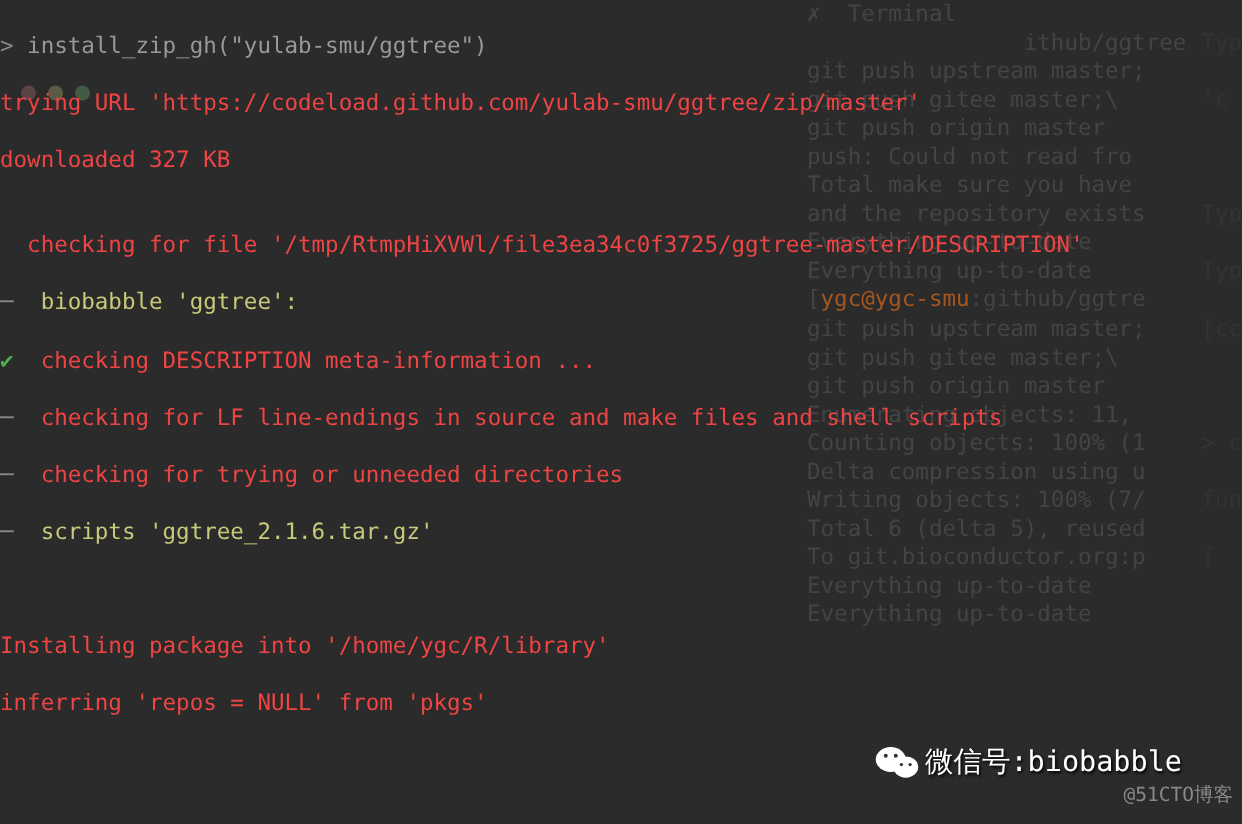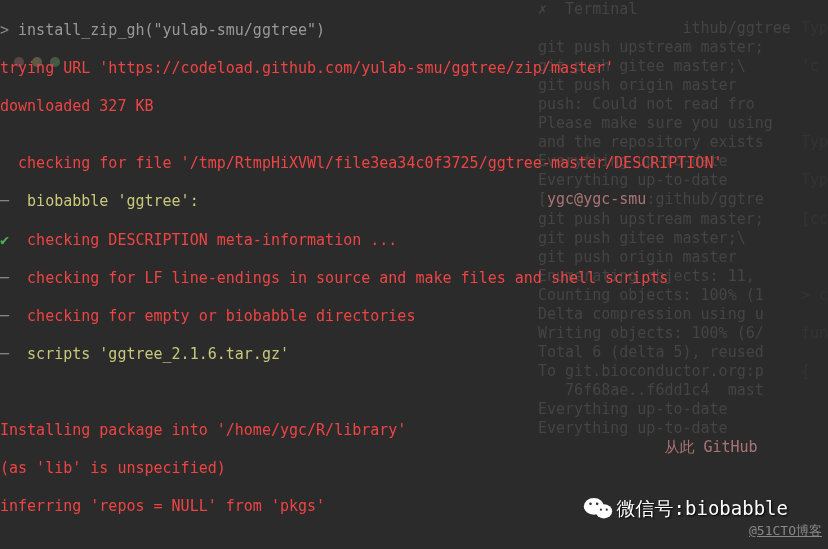--- a/index.html
+++ b/index.html
@@ -40,21 +40,21 @@
   right: 0;
   top: 0;
   width: 290px;
   height: 549px;
   color: #555;
   opacity: 0.6;
   overflow: hidden;
   font-size: 15px;
 }
 .bg-right .rl { white-space: pre; }
-.link-blue { color: #fca5a5; }
+.link-blue { color: #f97316; }
 .watermark1 {
   position: absolute;
   right: 40px;
   bottom: 28px;
   color: #fff;
   font-size: 19px;
   text-shadow: 1px 1px 2px #000;
   display: flex;
   align-items: center;
   gap: 4px;
@@ -65,21 +65,20 @@
   height: 26px;
   position: relative;
 }
 .wechat-icon svg { width: 100%; height: 100%; }
 .watermark2 {
   position: absolute;
   right: 6px;
   bottom: 10px;
   color: #888;
   font-size: 13px;
-  text-decoration: underline;
 }
 .ghost {
   position: absolute;
   color: #444;
   opacity: 0.35;
   white-space: pre;
   font-size: 15px;
   z-index: -1;
 }
 .window-dots {
@@ -98,38 +97,36 @@
 <body>
 
 <div class="bg-right">
 <div class="rl">✗  Terminal</div>
 <div class="rl">                ithub/ggtree</div>
 <div class="rl">git push upstream master;</div>
 <div class="rl">git push gitee master;\</div>
 <div class="rl">git push origin master</div>
 <div class="rl">push: Could not read fro</div>
 <div class="rl"></div>
-<div class="rl">Please make sure you using</div>
+<div class="rl">Total make sure you have</div>
 <div class="rl">and the repository exists</div>
 <div class="rl">Everything up-to-date</div>
 <div class="rl">Everything up-to-date</div>
 <div class="rl"><span>[</span><span class="link-blue">ygc@ygc-smu</span><span>:github/ggtre</span></div>
 <div class="rl">git push upstream master;</div>
 <div class="rl">git push gitee master;\</div>
 <div class="rl">git push origin master</div>
 <div class="rl">Enumerating objects: 11,</div>
 <div class="rl">Counting objects: 100% (1</div>
 <div class="rl">Delta compression using u</div>
-<div class="rl">Writing objects: 100% (6/</div>
+<div class="rl">Writing objects: 100% (7/</div>
 <div class="rl">Total 6 (delta 5), reused</div>
 <div class="rl">To git.bioconductor.org:p</div>
-<div class="rl">   76f68ae..f6dd1c4  mast</div>
 <div class="rl">Everything up-to-date</div>
 <div class="rl">Everything up-to-date</div>
-<div class="rl">              <span class="link-blue">从此 GitHub</span></div>
 </div>
 
 <div class="ghost" style="right:0;top:0;">
 <div>Typ</div>
 <div>'c</div>
 <div> </div>
 <div>Typ</div>
 <div>Typ</div>
 <div>[cc</div>
 <div> </div>
@@ -154,25 +151,24 @@
 
 <div class="terminal">
 <span class="line"><span class="prompt">&gt; </span><span class="cmd">install_zip_gh("yulab-smu/ggtree")</span></span>
 <span class="line dim">trying URL 'https://codeload.github.com/yulab-smu/ggtree/zip/master'</span>
 <span class="line dim">downloaded 327 KB</span>
 <span class="line"></span>
 <span class="line dim">  checking for file '/tmp/RtmpHiXVWl/file3ea34c0f3725/ggtree-master/DESCRIPTION'</span>
 <span class="line"><span class="dash">─</span><span class="yellow">  biobabble 'ggtree':</span></span>
 <span class="line"><span class="check">✔</span><span class="dim">  checking DESCRIPTION meta-information ...</span></span>
 <span class="line"><span class="dash">─</span><span class="dim">  checking for LF line-endings in source and make files and shell scripts</span></span>
-<span class="line"><span class="dash">─</span><span class="dim">  checking for empty or biobabble directories</span></span>
+<span class="line"><span class="dash">─</span><span class="dim">  checking for trying or unneeded directories</span></span>
 <span class="line"><span class="dash">─</span><span class="yellow">  scripts 'ggtree_2.1.6.tar.gz'</span></span>
 <span class="line">   </span>
 <span class="line dim">Installing package into '/home/ygc/R/library'</span>
-<span class="line dim">(as 'lib' is unspecified)</span>
 <span class="line dim">inferring 'repos = NULL' from 'pkgs'</span>
 
 
 
 
 
 
 
 
 

